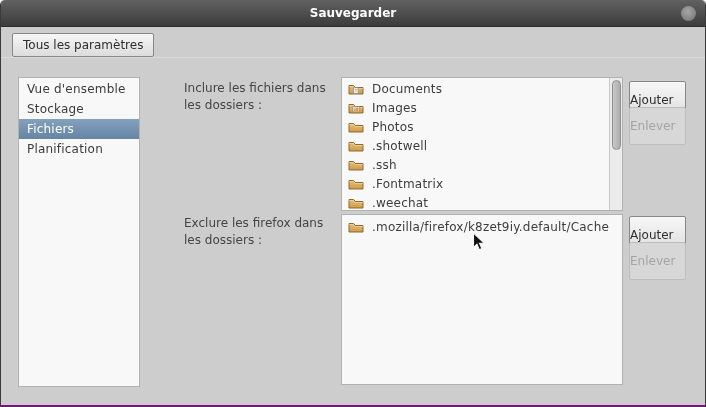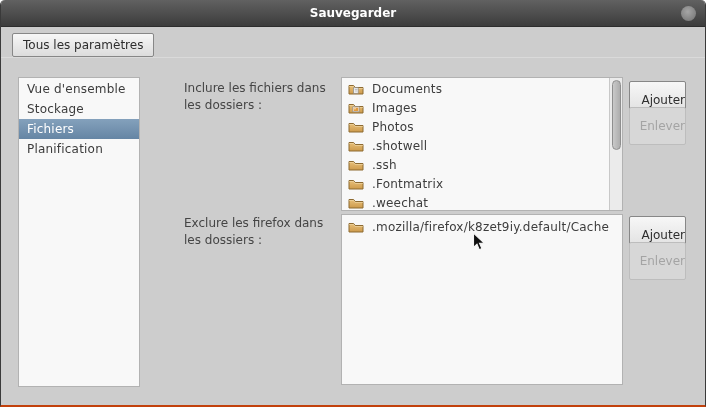--- a/index.html
+++ b/index.html
@@ -3,21 +3,21 @@
 <meta charset="utf-8">
 <style>
   * { box-sizing: border-box; margin: 0; padding: 0; }
   html, body { width: 706px; height: 407px; }
   body { font-family: "DejaVu Sans", "Liberation Sans", sans-serif; }
 
   .window {
     position: relative; width: 706px; height: 407px;
     background: #cdcdcd;
     border-left: 1px solid #3a3a3a; border-right: 1px solid #3a3a3a;
-    border-bottom: 2px solid #c2410c;
+    border-bottom: 2px solid #701a75;
     border-radius: 5px 5px 0 0;
     overflow: hidden;
   }
 
   
   .titlebar {
     position: absolute; top: 0; left: 0; right: 0; height: 27px;
     background: linear-gradient(#616161, #3c3c3c);
     border-bottom: 1px solid #2d2d2d;
     border-radius: 4px 4px 0 0;
@@ -84,21 +84,21 @@
     background: #ebebeb; border-left: 1px solid #c8c8c8;
   }
   .vscroll .thumb {
     position: absolute; left: 2px; top: 2px; width: 9px; height: 70px;
     border-radius: 5px;
     background: linear-gradient(90deg, #c9c9c9, #adadad);
     border: 1px solid #8e8e8e;
   }
 
   
-  .action-btn { position: absolute; width: 57px; height: 38px; text-align: right; }
+  .action-btn { position: absolute; width: 57px; height: 38px; text-align: left; }
   .inc-add { left: 628px; top: 81px; }
   .inc-remove { left: 628px; top: 107px; }
   .exc-add { left: 628px; top: 216px; }
   .exc-remove { left: 628px; top: 242px; }
 
   .cursor { position: absolute; left: 471px; top: 232px; pointer-events: none; }
 </style>
 </head>
 <body>
 

